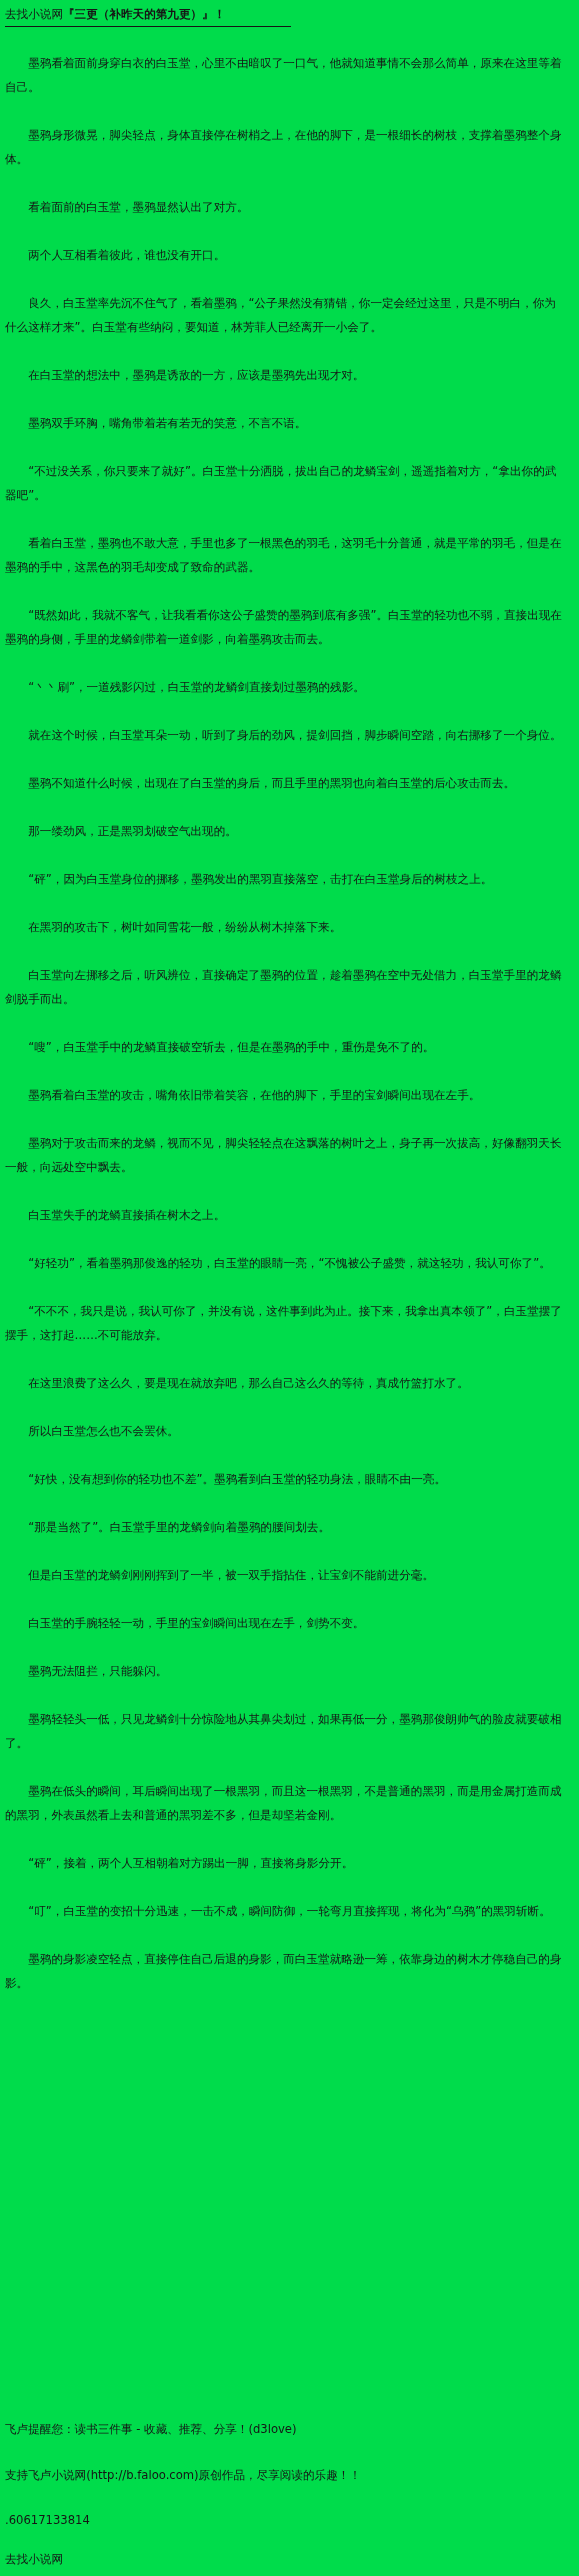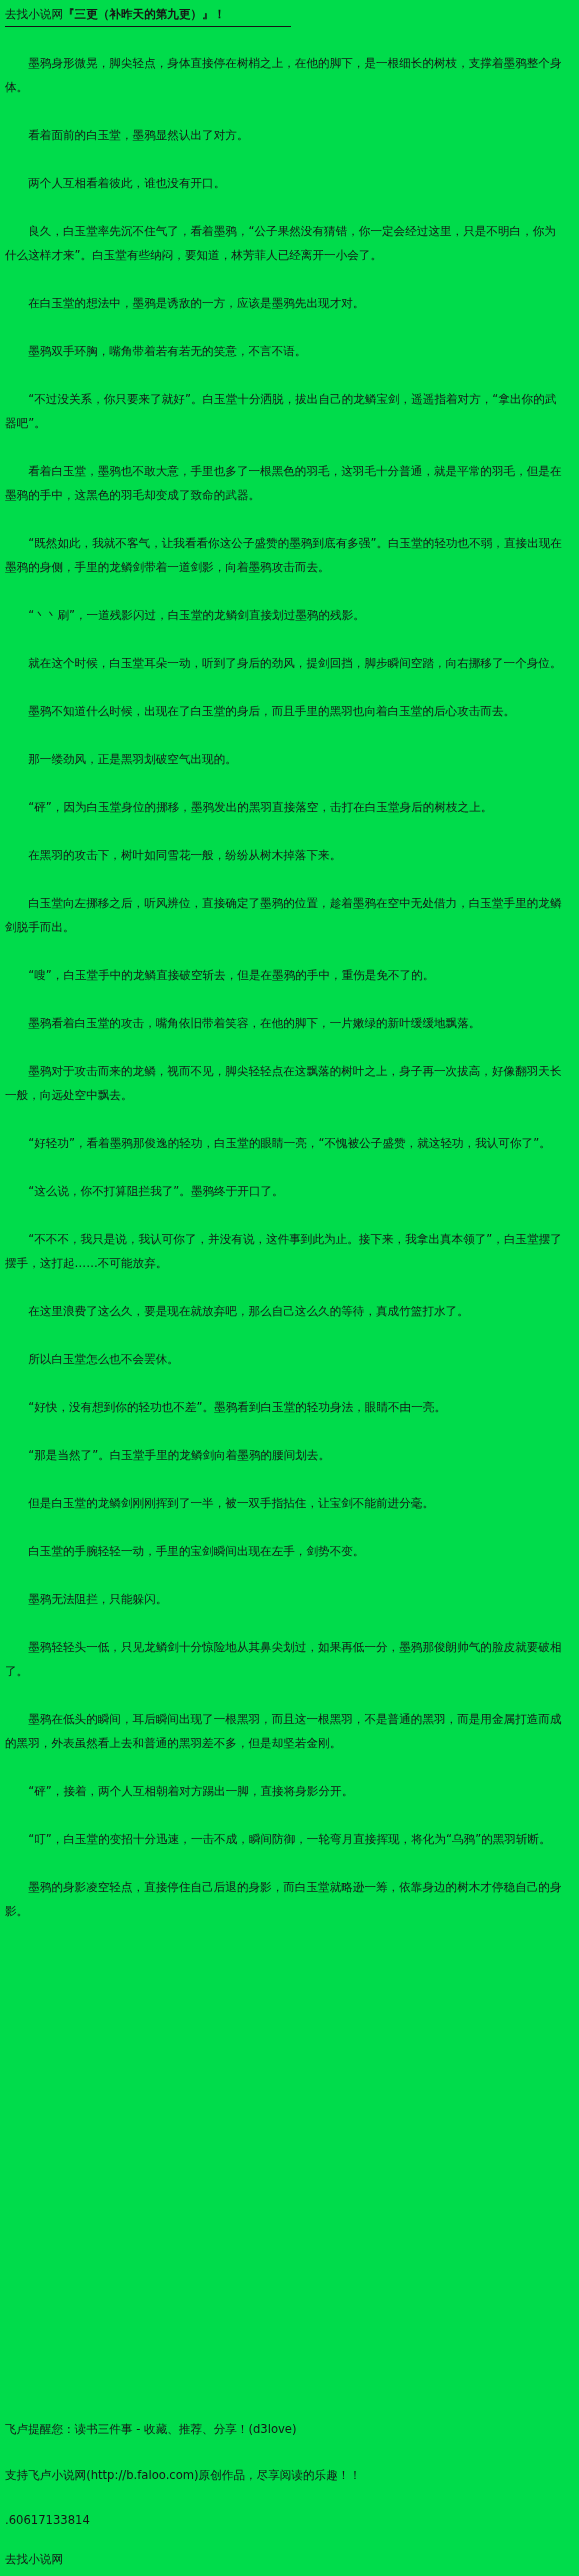--- a/index.html
+++ b/index.html
@@ -43,41 +43,42 @@
 </head>
 <body>
 
 <div class="page">
 
   <div class="header-line">
     <span>去找小说网</span><span class="title">『三更（补昨天的第九更）』！</span>
   </div>
 
   <div class="content" id="paragraphs">
+      <div class="para">墨鸦看着面前身穿白衣的白玉堂，心里不由暗叹了一口气，他就知道事情不会那么简单，原来在这里等着自己。</div>
       <div class="para">墨鸦身形微晃，脚尖轻点，身体直接停在树梢之上，在他的脚下，是一根细长的树枝，支撑着墨鸦整个身体。</div>
       <div class="para">看着面前的白玉堂，墨鸦显然认出了对方。</div>
       <div class="para">两个人互相看着彼此，谁也没有开口。</div>
       <div class="para">良久，白玉堂率先沉不住气了，看着墨鸦，“公子果然没有猜错，你一定会经过这里，只是不明白，你为什么这样才来”。白玉堂有些纳闷，要知道，林芳菲人已经离开一小会了。</div>
       <div class="para">在白玉堂的想法中，墨鸦是诱敌的一方，应该是墨鸦先出现才对。</div>
       <div class="para">墨鸦双手环胸，嘴角带着若有若无的笑意，不言不语。</div>
       <div class="para">“不过没关系，你只要来了就好”。白玉堂十分洒脱，拔出自己的龙鳞宝剑，遥遥指着对方，“拿出你的武器吧”。</div>
       <div class="para">看着白玉堂，墨鸦也不敢大意，手里也多了一根黑色的羽毛，这羽毛十分普通，就是平常的羽毛，但是在墨鸦的手中，这黑色的羽毛却变成了致命的武器。</div>
       <div class="para">“既然如此，我就不客气，让我看看你这公子盛赞的墨鸦到底有多强”。白玉堂的轻功也不弱，直接出现在墨鸦的身侧，手里的龙鳞剑带着一道剑影，向着墨鸦攻击而去。</div>
       <div class="para">“丶丶刷”，一道残影闪过，白玉堂的龙鳞剑直接划过墨鸦的残影。</div>
       <div class="para">就在这个时候，白玉堂耳朵一动，听到了身后的劲风，提剑回挡，脚步瞬间空踏，向右挪移了一个身位。</div>
       <div class="para">墨鸦不知道什么时候，出现在了白玉堂的身后，而且手里的黑羽也向着白玉堂的后心攻击而去。</div>
       <div class="para">那一缕劲风，正是黑羽划破空气出现的。</div>
       <div class="para">“砰”，因为白玉堂身位的挪移，墨鸦发出的黑羽直接落空，击打在白玉堂身后的树枝之上。</div>
       <div class="para">在黑羽的攻击下，树叶如同雪花一般，纷纷从树木掉落下来。</div>
       <div class="para">白玉堂向左挪移之后，听风辨位，直接确定了墨鸦的位置，趁着墨鸦在空中无处借力，白玉堂手里的龙鳞剑脱手而出。</div>
       <div class="para">“嗖”，白玉堂手中的龙鳞直接破空斩去，但是在墨鸦的手中，重伤是免不了的。</div>
-      <div class="para">墨鸦看着白玉堂的攻击，嘴角依旧带着笑容，在他的脚下，一片嫩绿的新叶缓缓地飘落。</div>
+      <div class="para">墨鸦看着白玉堂的攻击，嘴角依旧带着笑容，在他的脚下，手里的宝剑瞬间出现在左手。</div>
       <div class="para">墨鸦对于攻击而来的龙鳞，视而不见，脚尖轻轻点在这飘落的树叶之上，身子再一次拔高，好像翻羽天长一般，向远处空中飘去。</div>
+      <div class="para">白玉堂失手的龙鳞直接插在树木之上。</div>
       <div class="para">“好轻功”，看着墨鸦那俊逸的轻功，白玉堂的眼睛一亮，“不愧被公子盛赞，就这轻功，我认可你了”。</div>
-      <div class="para">“这么说，你不打算阻拦我了”。墨鸦终于开口了。</div>
       <div class="para">“不不不，我只是说，我认可你了，并没有说，这件事到此为止。接下来，我拿出真本领了”，白玉堂摆了摆手，这打起……不可能放弃。</div>
       <div class="para">在这里浪费了这么久，要是现在就放弃吧，那么自己这么久的等待，真成竹篮打水了。</div>
       <div class="para">所以白玉堂怎么也不会罢休。</div>
       <div class="para">“好快，没有想到你的轻功也不差”。墨鸦看到白玉堂的轻功身法，眼睛不由一亮。</div>
       <div class="para">“那是当然了”。白玉堂手里的龙鳞剑向着墨鸦的腰间划去。</div>
       <div class="para">但是白玉堂的龙鳞剑刚刚挥到了一半，被一双手指拈住，让宝剑不能前进分毫。</div>
       <div class="para">白玉堂的手腕轻轻一动，手里的宝剑瞬间出现在左手，剑势不变。</div>
       <div class="para">墨鸦无法阻拦，只能躲闪。</div>
       <div class="para">墨鸦轻轻头一低，只见龙鳞剑十分惊险地从其鼻尖划过，如果再低一分，墨鸦那俊朗帅气的脸皮就要破相了。</div>
       <div class="para">墨鸦在低头的瞬间，耳后瞬间出现了一根黑羽，而且这一根黑羽，不是普通的黑羽，而是用金属打造而成的黑羽，外表虽然看上去和普通的黑羽差不多，但是却坚若金刚。</div>

